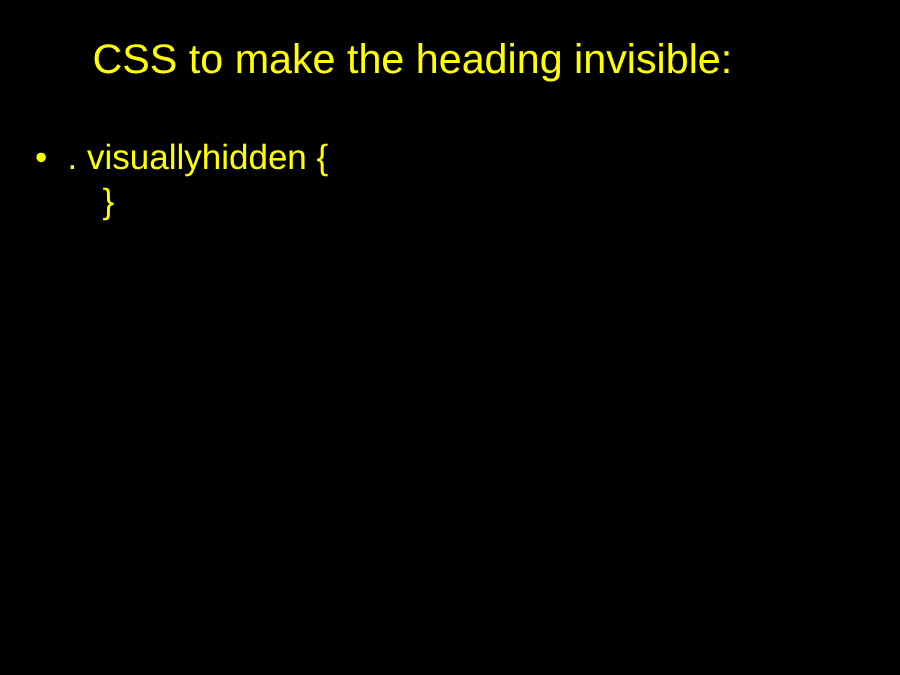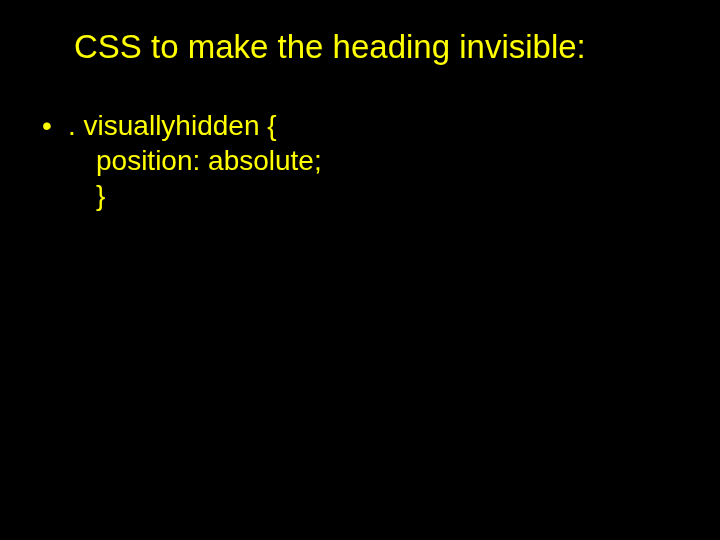--- a/index.html
+++ b/index.html
@@ -23,21 +23,21 @@
     left: 74px;
     right: 40px;
     color: #ffff00;
     font-size: 33px;
     font-weight: normal;
     letter-spacing: 0px;
   }
   .body {
     position: absolute;
     top: 108px;
-    left: 40px;
+    left: 26px;
     right: 40px;
     color: #ffff00;
     font-size: 28px;
     line-height: 1.25;
   }
   ul.bullets {
     list-style: none;
     margin: 0;
     padding: 0;
   }
@@ -65,18 +65,17 @@
 </style>
 </head>
 <body>
 
 <div class="slide">
   <div class="title">CSS to make the heading invisible:</div>
   <div class="body">
     <ul class="bullets">
       <li>
         <span class="code-line first">. visuallyhidden {</span>
-        <span class="code-line">position: absolute;</span>
         <span class="code-line">}</span>
       </li>
     </ul>
   </div>
 </div>
 
 </body></html>

